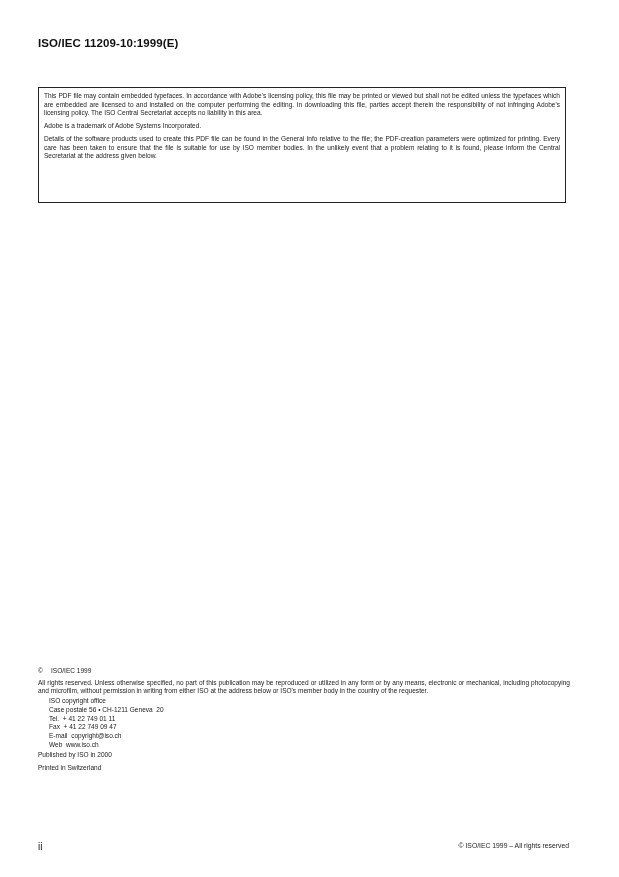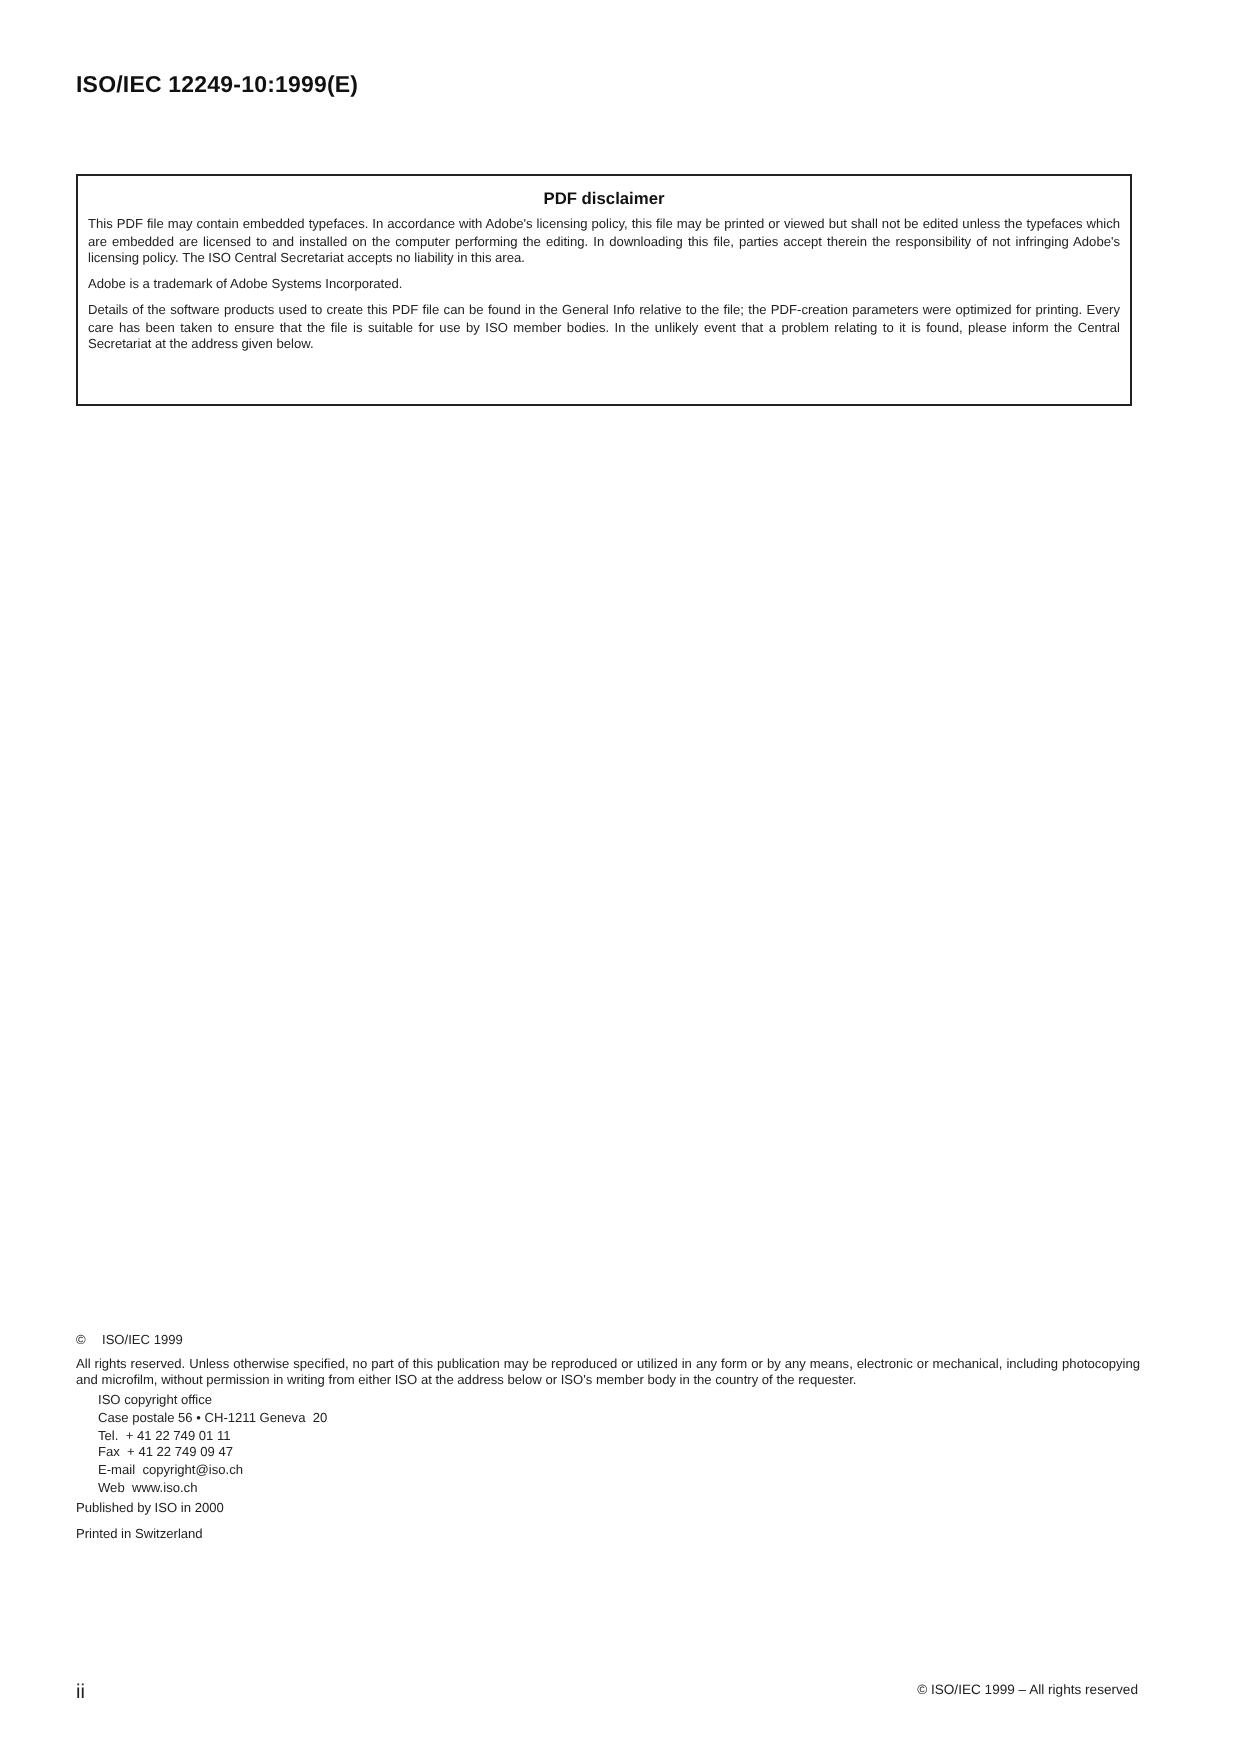--- a/index.html
+++ b/index.html
@@ -90,24 +90,23 @@
       position: absolute;
       right: 50px;
       top: 842px;
       font-size: 6.8px;
       color: #222;
     }
   </style>
 </head>
 <body>
 
-<div class="doc-header">ISO/IEC 12249-10:1999(E)</div>
+<div class="doc-header">ISO/IEC 11209-10:1999(E)</div>
 
 <div class="disclaimer-box">
-  <div class="disclaimer-title">PDF disclaimer</div>
   <p class="disclaimer-para">This PDF file may contain embedded typefaces. In accordance with Adobe's licensing policy, this file may be printed or viewed but shall not be edited unless the typefaces which are embedded are licensed to and installed on the computer performing the editing. In downloading this file, parties accept therein the responsibility of not infringing Adobe's licensing policy. The ISO Central Secretariat accepts no liability in this area.</p>
   <p class="disclaimer-para">Adobe is a trademark of Adobe Systems Incorporated.</p>
   <p class="disclaimer-para">Details of the software products used to create this PDF file can be found in the General Info relative to the file; the PDF-creation parameters were optimized for printing. Every care has been taken to ensure that the file is suitable for use by ISO member bodies. In the unlikely event that a problem relating to it is found, please inform the Central Secretariat at the address given below.</p>
 </div>
 
 <div class="copyright-block">
   <div class="copyright-line">
     <span class="sym">©</span><span>ISO/IEC 1999</span>
   </div>
   <p class="rights-para">All rights reserved. Unless otherwise specified, no part of this publication may be reproduced or utilized in any form or by any means, electronic or mechanical, including photocopying and microfilm, without permission in writing from either ISO at the address below or ISO's member body in the country of the requester.</p>

